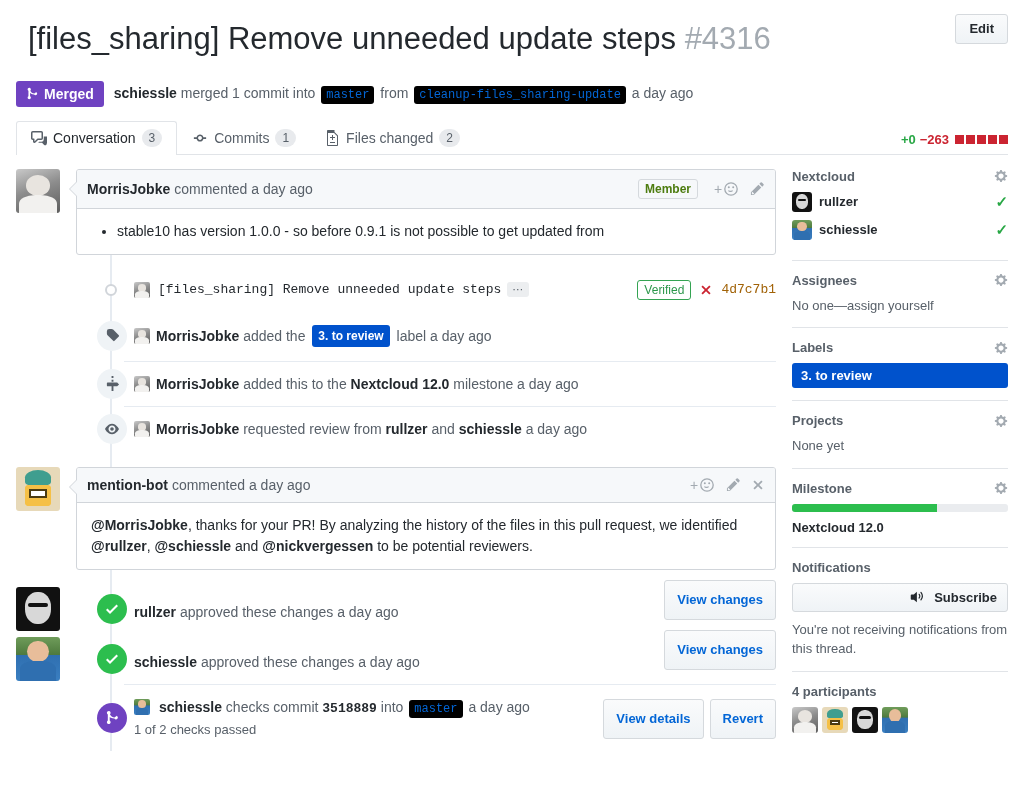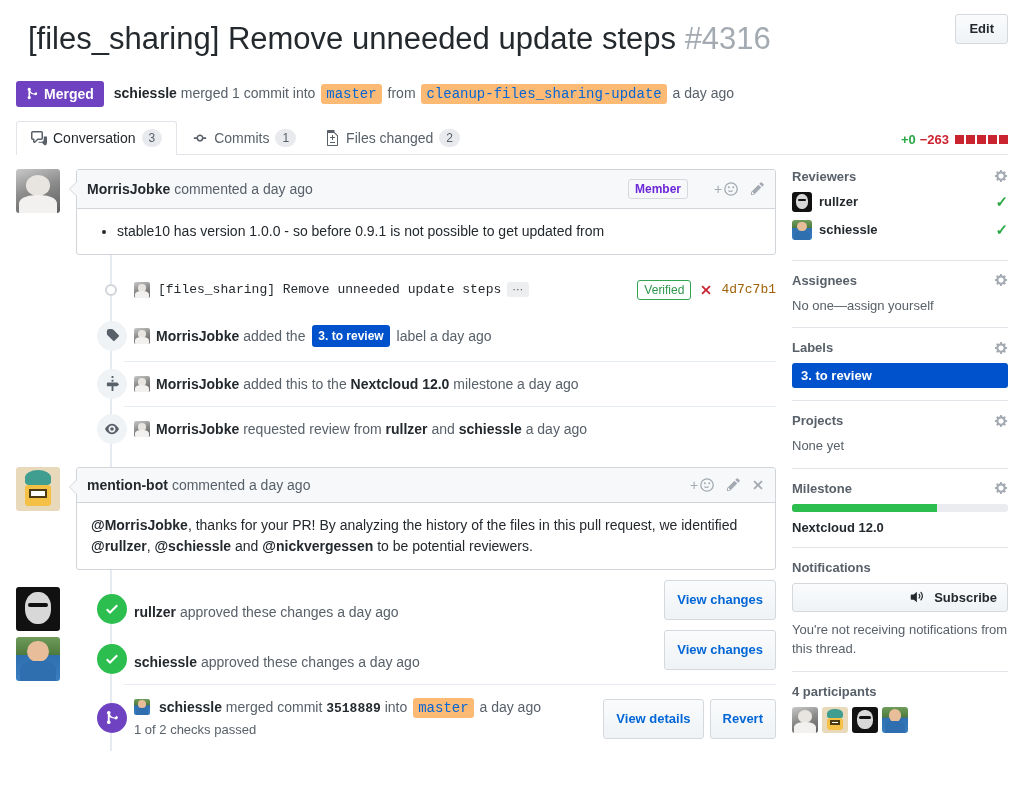--- a/index.html
+++ b/index.html
@@ -30,22 +30,22 @@
     padding: 5px 13px; cursor: pointer; line-height: 18px;
   }
   .meta-row { display: flex; align-items: center; margin-top: 10px; font-size: 14px; color: #586069; }
   .state-badge {
     display: inline-flex; align-items: center; gap: 5px;
     background: #6f42c1; color: #fff; font-weight: bold; font-size: 14px;
     border-radius: 3px; padding: 5px 10px; margin-right: 10px; line-height: 16px;
   }
   .meta-text strong { color: #24292e; font-weight: bold; }
   .branch-tag {
-    background: #fdba74; color: #0366d6; border-radius: 3px;
-    font-family: "Liberation Mono", monospace; font-size: 14px;
+    background: #000000; color: #0366d6; border-radius: 3px;
+    font-family: "Liberation Mono", monospace; font-size: 12px;
     padding: 2px 5px; margin: 13px 2px;
   }
   .meta-text { white-space: nowrap; }
 
   
   .tabs-bar {
     margin-top: 14px; border-bottom: 1px solid #e1e4e8;
     display: flex; align-items: flex-end; position: relative; height: 34px;
   }
   .tab {
@@ -103,22 +103,22 @@
     border-right: 8px solid #f6f8fa;
   }
   .comment-head {
     background: #f6f8fa; border-bottom: 1px solid #d1d5da;
     padding: 9px 10px; display: flex; align-items: center;
     border-radius: 2px 2px 0 0; font-size: 14px; color: #586069;
   }
   .comment-head .author { font-weight: bold; color: #24292e; margin-right: 4px; }
   .head-spacer { flex: 1 1 auto; }
   .role-badge {
-    border: 1px solid #d5d9dd; border-radius: 3px; color: #6d28d9;
-    font-size: 12px; font-weight: bold; padding: 2px 6px; margin-right: 16px;
+    border: 1px solid #d5d9dd; border-radius: 3px; color: #4d7c0f;
+    font-size: 12px; font-weight: bold; padding: 2px 6px; margin-right: 6px;
   }
   .head-icon { color: #a3aab1; margin-left: 10px; display: inline-flex; align-items: center; cursor: pointer; }
   .comment-body { padding: 12px 14px; font-size: 14px; color: #24292e; line-height: 1.5; }
   .comment-body ul { margin: 0; padding-left: 26px; }
   .comment-body p { margin: 0; }
   .mention { font-weight: bold; color: #24292e; }
 
   
   .commit-row {
     position: relative; display: flex; align-items: center;
@@ -525,40 +525,40 @@
       <div class="review-row merged-row">
         <div class="state-dot purple">
           <svg width="15" height="15" viewBox="0 0 12 16" fill="#fff">
               <path d="M10 7c-.73 0-1.38.41-1.73 1.02V8C7.22 7.98 6 7.64 5.14 6.98c-.75-.58-1.5-1.61-1.89-2.44A1.993 1.993 0 0 0 2 .99C.89.99 0 1.89 0 3c0 .73.41 1.38 1 1.73V11.3C.41 11.65 0 12.3 0 13c0 1.11.89 2 2 2 1.11 0 2-.89 2-2 0-.73-.41-1.38-1-1.72V7.47c.4.3.83.59 1.3.83.98.49 2.28.80 3.7.84v-.06c.35.61 1 1.02 1.73 1.02 1.11 0 2-.89 2-2 0-1.11-.89-2-2-2z"></path>
             </svg>
         </div>
         <div>
           <div class="review-text">
             <span class="avatar sm av-schiessle"></span>
             <strong style="margin-left:5px">schiessle</strong>
-            <span>merged commit</span>
+            <span>checks commit</span>
             <span class="merge-sha">3518889</span>
             <span>into</span>
             <span class="branch-tag">master</span>
             <span>a day ago</span>
           </div>
           <div class="checks-note">1 of 2 checks passed</div>
         </div>
         <div class="btn-right" style="top:14px">
           <button class="btn">View details</button>
           <button class="btn">Revert</button>
         </div>
       </div>
     </div>
 
     <div class="right-col">
 
       <div class="sb-section">
         <div class="sb-head">
-          <span class="t">Reviewers</span>
+          <span class="t">Nextcloud</span>
           <span class="gear">
             <svg width="14" height="14" viewBox="0 0 14 16" fill="#a3aab1">
                 <path d="M14 8.77v-1.6l-1.94-.64-.45-1.09.88-1.84-1.13-1.13-1.81.91-1.09-.45-.69-1.92h-1.6l-.63 1.94-1.11.45-1.84-.88-1.13 1.13.91 1.81-.45 1.09L0 7.23v1.59l1.94.64.45 1.09-.88 1.84 1.13 1.13 1.81-.91 1.09.45.69 1.92h1.59l.63-1.94 1.11-.45 1.84.88 1.13-1.13-.92-1.81.47-1.09L14 8.75v.02zM7 11c-1.66 0-3-1.34-3-3s1.34-3 3-3 3 1.34 3 3-1.34 3-3 3z"></path>
               </svg>
           </span>
         </div>
         <div class="sb-person">
           <span class="avatar p av-rullzer" style="width:20px;height:20px;flex:0 0 20px"></span>
           <span class="nm">rullzer</span>
           <span class="check">✓</span>

